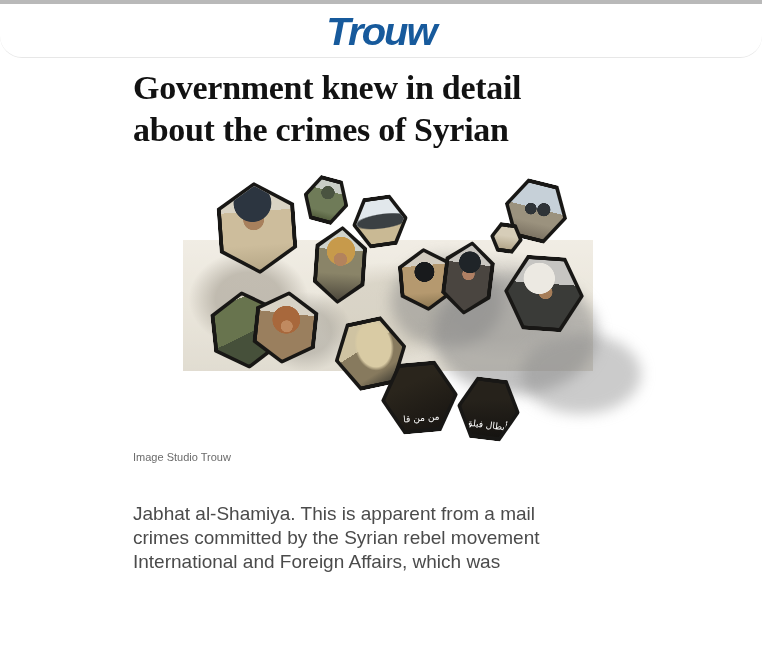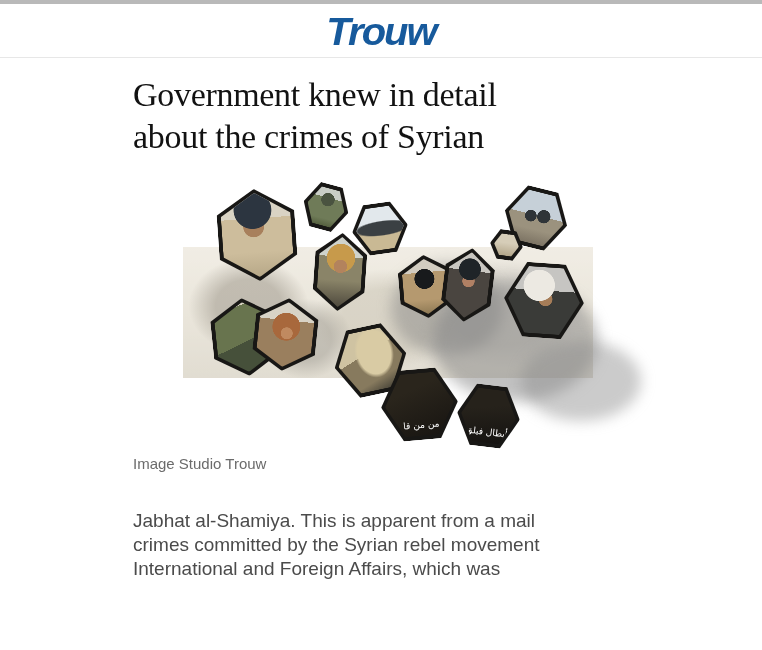--- a/index.html
+++ b/index.html
@@ -3,32 +3,32 @@
 <meta charset="utf-8">
 <style>
   html,body{margin:0;padding:0}
   body{
     width:762px;height:650px;overflow:hidden;background:#ffffff;
     font-family:"Liberation Sans",sans-serif;position:relative;
   }
   .topbar{height:4px;background:#b9b9b9}
   .site-header{
     height:53px;background:#fff;border-bottom:1px solid #e7e7e7;
-    display:flex;align-items:center;justify-content:center;
+    display:flex;align-items:center;justify-content:center;border-radius:22px;
   }
   .logo{
     font-family:"Liberation Sans",sans-serif;font-weight:bold;font-style:italic;
     font-size:40px;letter-spacing:-2px;line-height:1;cursor:pointer;
     transform:scaleY(.97);
   }
   .column{margin-left:133px;width:500px}
   .headline{
-    font-family:"Liberation Serif","DejaVu Serif",serif;font-weight:400;
+    font-family:"Liberation Serif","DejaVu Serif",serif;font-weight:700;
     font-size:34px;line-height:42px;color:#121212;letter-spacing:-.3px;
-    margin-top:16px;
+    margin-top:9px;
   }
   .figure{position:relative;width:500px;height:270px;margin-top:8px}
   
   .strip{
     position:absolute;left:50px;top:66px;width:410px;height:131px;
     background:
       radial-gradient(ellipse 60px 48px at 16% 45%, rgba(110,100,80,.6) 0 55%, transparent 100%),
       radial-gradient(ellipse 46px 40px at 30% 70%, rgba(90,84,70,.45) 0 55%, transparent 100%),
       radial-gradient(ellipse 75px 50px at 50% 55%, rgba(168,158,132,.5) 0 60%, transparent 100%),
       radial-gradient(ellipse 80px 55px at 78% 50%, rgba(150,145,135,.45) 0 60%, transparent 100%),
@@ -42,21 +42,21 @@
   
   .hex{position:absolute;background:#181715}
   .pointy{clip-path:polygon(50% 0,100% 26%,100% 74%,50% 100%,0 74%,0 26%)}
   .flat{clip-path:polygon(26% 0,74% 0,100% 50%,74% 100%,26% 100%,0 50%)}
   .hex-in{position:absolute;inset:4px}
   .hex-cap{
     position:absolute;bottom:5px;left:0;right:0;text-align:center;color:#ffffff;
     font-size:9px;line-height:11px;font-family:"DejaVu Sans",sans-serif;
     direction:rtl;white-space:nowrap;
   }
-  .img-caption{font-size:15px;line-height:14px;color:#6b6b6b;margin-top:6px}
+  .img-caption{font-size:11px;line-height:14px;color:#6b6b6b;margin-top:6px}
   .body-text{margin-top:38px;font-size:19px;line-height:24px;color:#4b4b4b}
   .body-line{white-space:nowrap}
 </style>
 </head>
 <body>
 
 <div class="topbar"></div>
 
 <header class="site-header">
   <div class="logo" style="color: rgb(23, 90, 156);">Trouw</div>

